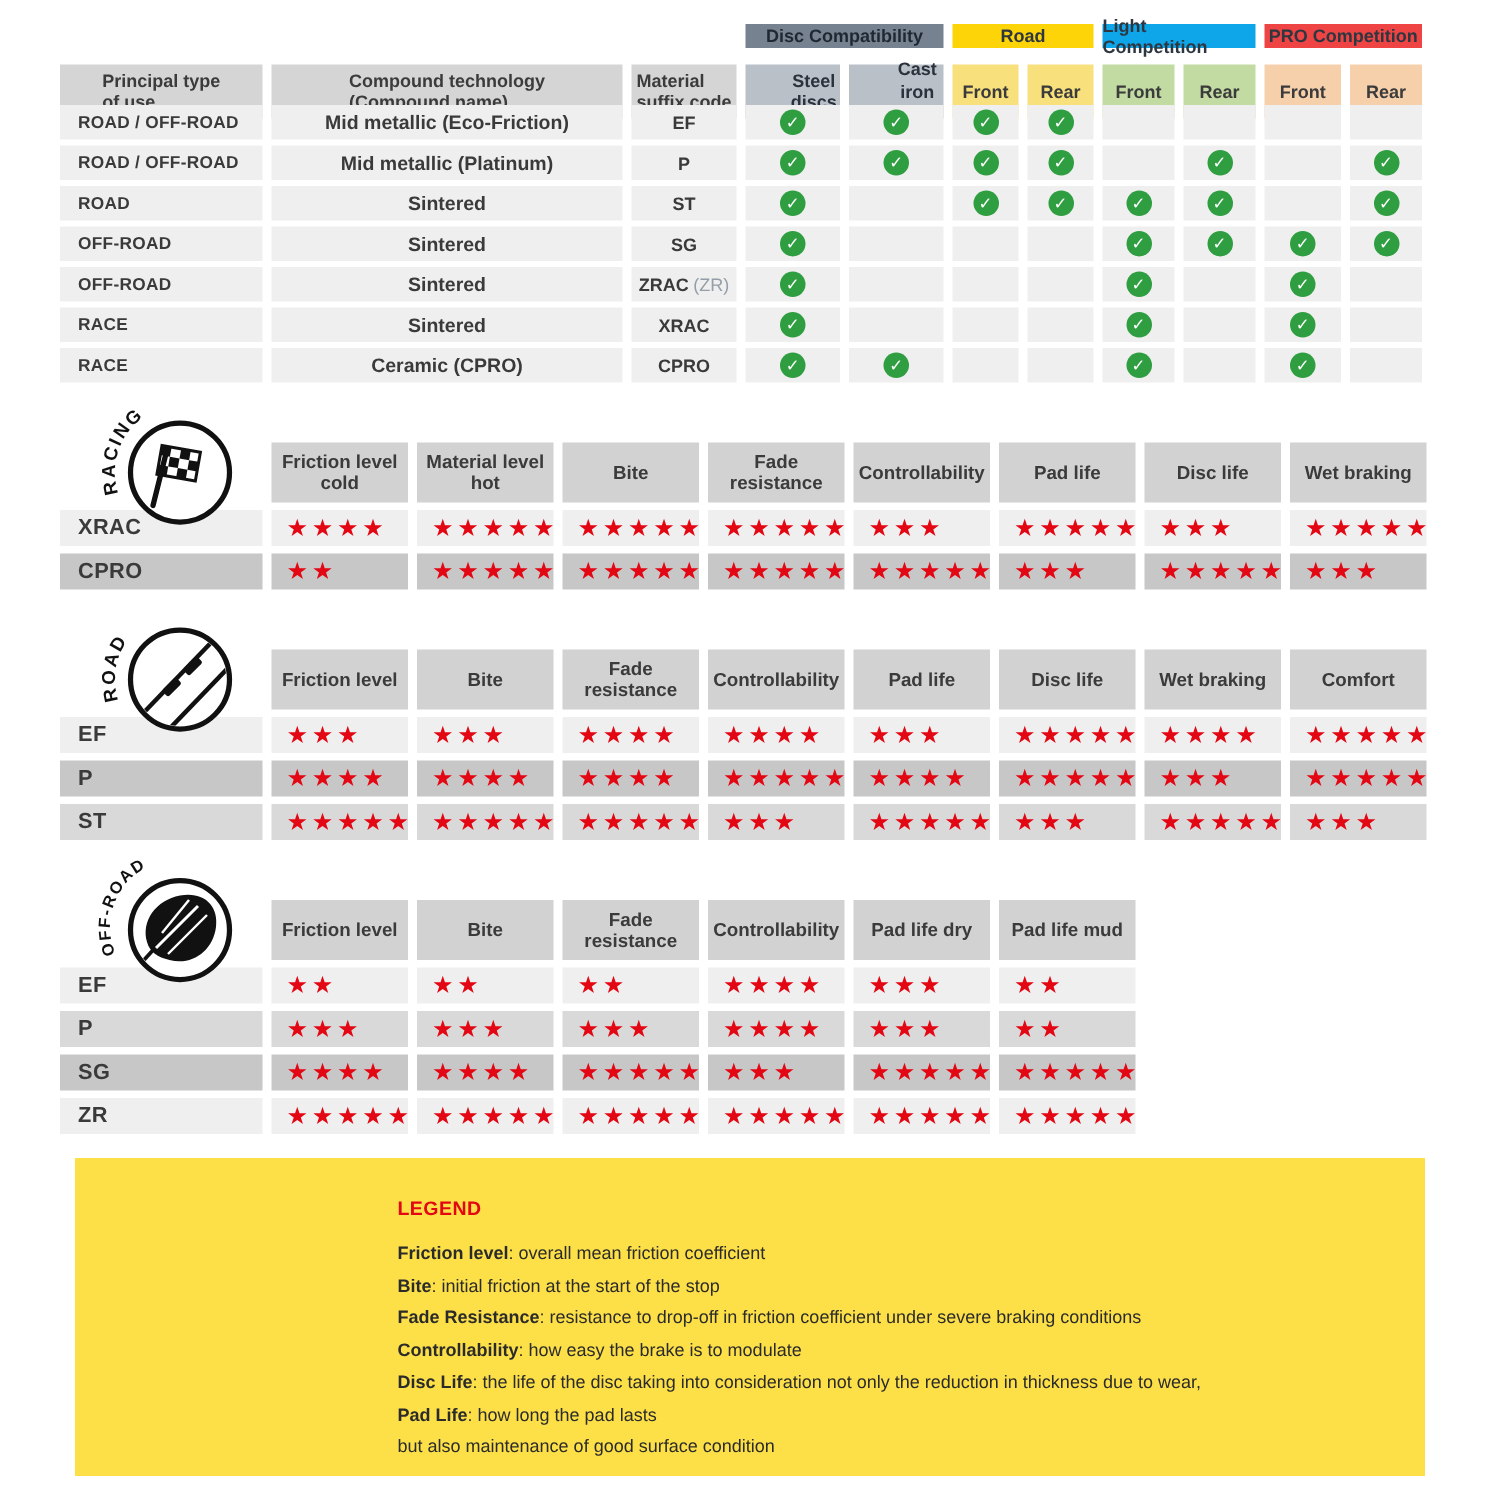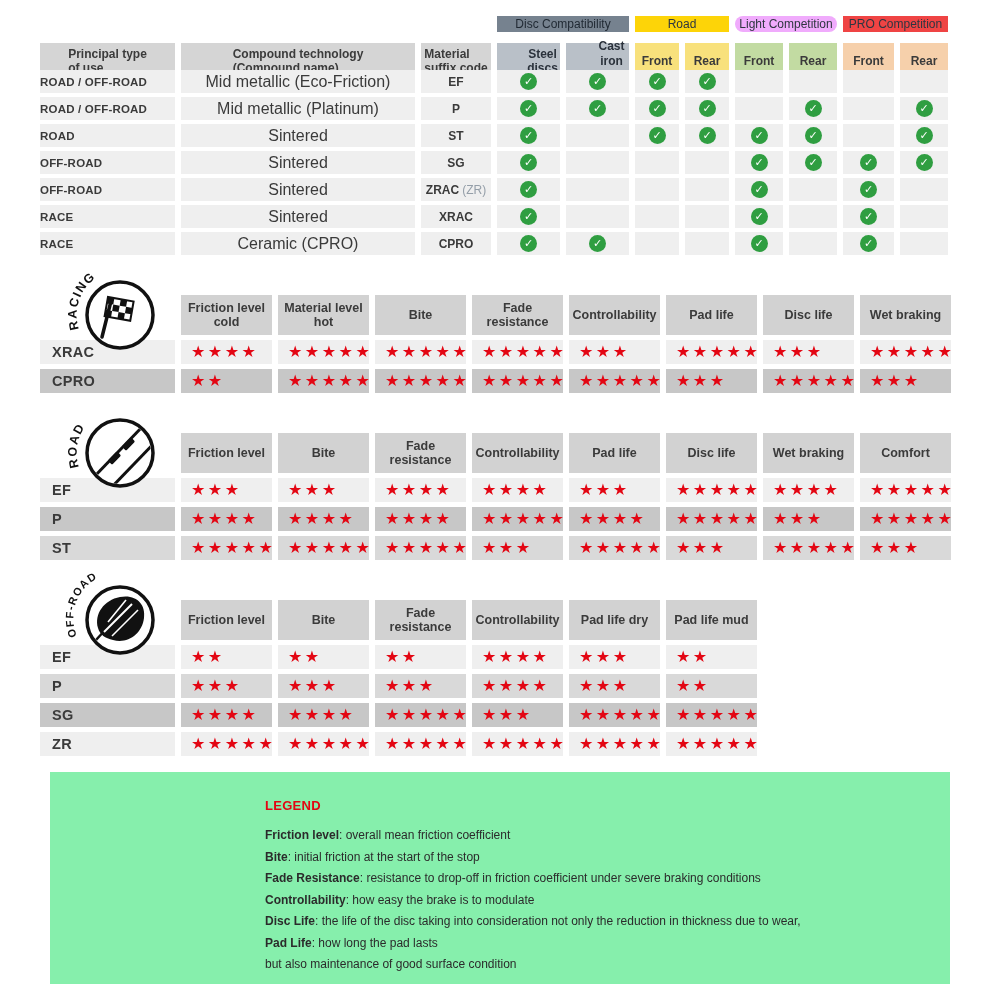--- a/index.html
+++ b/index.html
@@ -5,35 +5,35 @@
   html,body{margin:0;padding:0;background:#fff;}
   body{width:1000px;height:1000px;overflow:hidden;font-family:"Liberation Sans","DejaVu Sans",sans-serif;color:#3a3a3a;}
   .page{position:relative;width:1000px;height:1000px;}
 
   
   .compat{margin:16px 0 0 40px;}
   .compat-grid{display:grid;grid-template-columns:135px 234px 70px 63px 63px 44px 44px 48px 48px 51px 48px;
     grid-auto-rows:23px;column-gap:6px;row-gap:4px;}
   .compat-grid>div{display:flex;align-items:center;justify-content:center;}
   .spacer3{grid-column:1 / span 3;}
-  .group-h{grid-row:1;height:16px;font-size:12px;font-weight:normal;color:#2e3640;}
+  .group-h{grid-row:1;height:16px;font-size:12px;font-weight:bold;color:#2e3640;}
   .gh0{grid-column:4 / span 2;background:#76828f;color:#1f2832;}
   .gh1{grid-column:6 / span 2;background:#fdd408;}
-  .gh2{grid-column:8 / span 2;background:#f0abfc;border-radius:10px;}
+  .gh2{grid-column:8 / span 2;background:#0ea5e9;}
   .gh3{grid-column:10 / span 2;background:#ef4444;}
   .colh{grid-row:2;height:36px;background:#d5d5d5;font-size:12px;font-weight:bold;text-align:left;
     white-space:pre-line;line-height:1.2;color:#3b3b3b;}
   .subh{grid-row:2;height:36px;font-size:12px;font-weight:bold;text-align:center;white-space:pre-line;line-height:1.2;color:#3b3b3b;}
   .sub-g0{background:#b9c0c8;color:#2b323c;padding-left:28px;}
   .sub-g1{background:#f8e17c;}
   .sub-g2{background:#c2dba2;}
   .sub-g3{background:#f6d0ab;}
   .cell{background:#efefef;font-size:11.5px;}
-  .use-cell{justify-content:flex-start !important;font-weight:600;letter-spacing:.2px;}
-  .compound-cell{font-weight:400;font-size:16px;}
+  .use-cell{justify-content:flex-start !important;padding-left:12px;font-weight:600;letter-spacing:.2px;}
+  .compound-cell{font-weight:700;font-size:13px;}
   .suffix-cell{font-weight:bold;font-size:12px;}
   .suffix-note{color:#949ea8;font-weight:400;margin-left:3px;}
   .check{width:17px;height:17px;border-radius:50%;background:#2f9e41;color:#fff;font-size:11px;font-weight:bold;
     display:flex;align-items:center;justify-content:center;font-family:"DejaVu Sans",sans-serif;}
 
   
   .rating{position:relative;margin:40px 0 0 40px;}
   .rating-grid{display:grid;column-gap:6px;row-gap:5px;}
   .rating-grid>div{display:flex;align-items:center;}
   .rh-cell{background:#d2d2d2;justify-content:center;text-align:center;font-size:12.5px;font-weight:bold;
@@ -41,21 +41,21 @@
   .r-label{font-weight:bold;font-size:14.5px;padding-left:12px;letter-spacing:.3px;}
   .shade-light{background:#efefef;}
   .shade-medium{background:#d9d9d9;}
   .shade-dark{background:#c7c7c7;}
   .stars{color:#e30613;font-size:16px;letter-spacing:2.5px;padding-left:10px;
     font-family:"DejaVu Sans",sans-serif;line-height:1;}
   .badge{position:absolute;left:22px;top:-34px;width:104px;height:96px;}
   .badge text{font-weight:bold;fill:#111;font-family:"Liberation Sans",sans-serif;}
 
   
-  .legend{margin:16px 13px 0 50px;width:900px;height:212px;background:#86efac;box-sizing:border-box;
+  .legend{margin:16px 13px 0 50px;width:900px;height:212px;background:#fde047;box-sizing:border-box;
     padding:26px 30px 0 215px;}
   .legend-title{color:#e30613;font-weight:bold;font-size:13px;margin-bottom:12px;letter-spacing:.3px;}
   .legend-line{font-size:12px;line-height:21.5px;color:#2b2b2b;}
   .legend-line .term{font-weight:bold;}
 </style>
 </head>
 <body>
 
 <div class="page">
 

